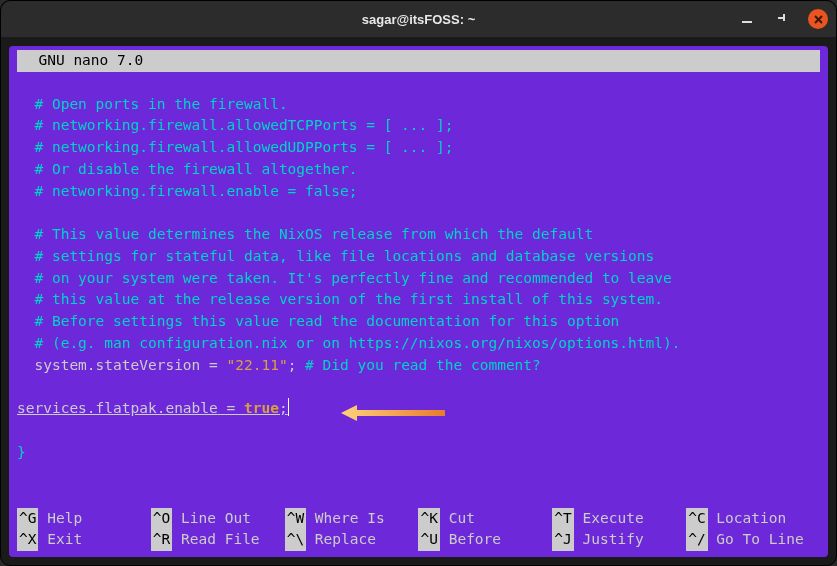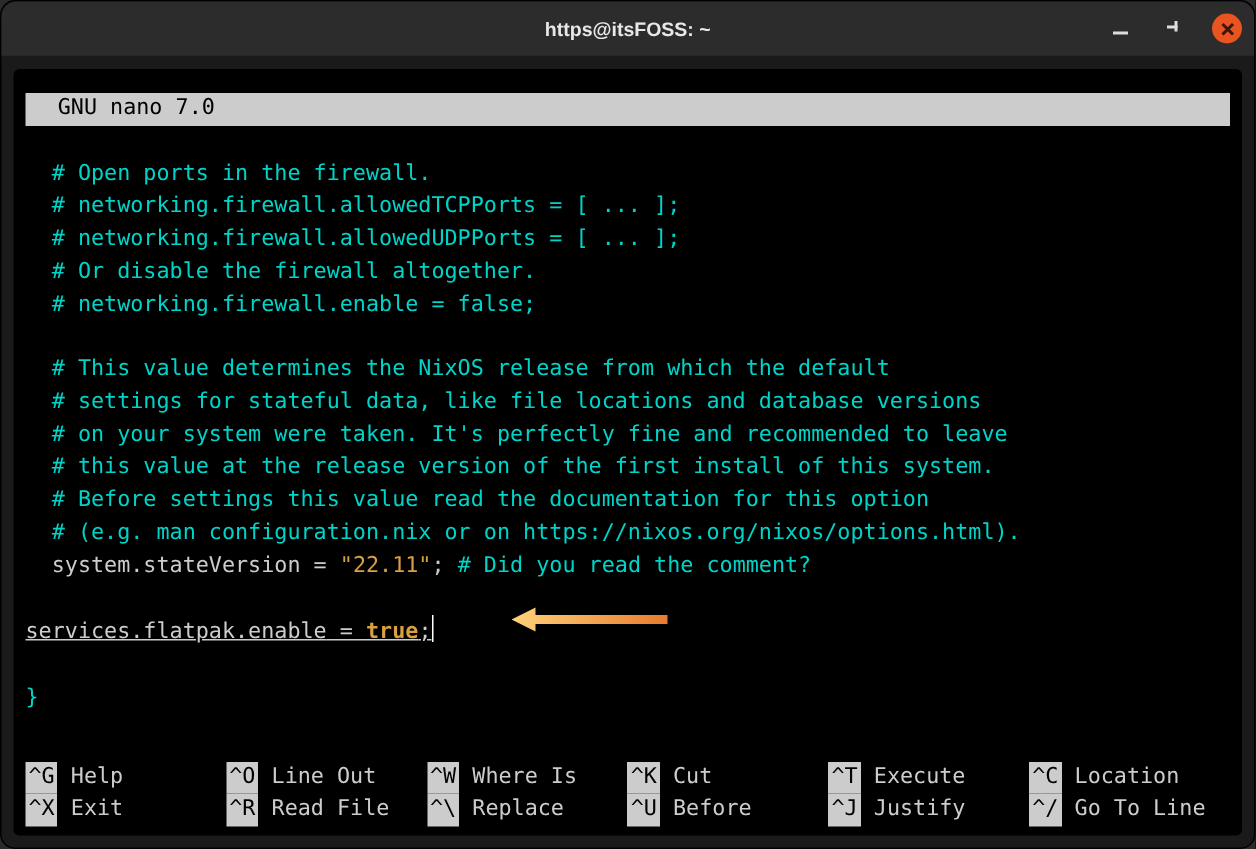--- a/index.html
+++ b/index.html
@@ -56,24 +56,24 @@
     background: #e95420;
     border-radius: 50%;
     width: 20px;
     height: 20px;
     color: #3a1608;
     font-size: 14px;
     font-weight: bold;
   }
   .terminal {
     flex: 1;
-    background: #000000;
+    background: #6d28d9;
     margin: 8px;
     border-radius: 4px;
-    padding: 16px 8px 4px 8px;
+    padding: 4px 8px 4px 8px;
     font-family: "DejaVu Sans Mono", "Liberation Mono", monospace;
     font-size: 14.5px;
     line-height: 1.5;
     color: #ddd;
     position: relative;
     overflow: hidden;
     display: flex;
     flex-direction: column;
   }
   .nano-header {
@@ -119,21 +119,21 @@
     color: #000;
     padding: 0 2px;
     font-weight: normal;
   }
 </style>
 </head>
 <body>
 
 <div class="window">
   <div class="titlebar">
-    <span class="title-text">https@itsFOSS: ~</span>
+    <span class="title-text">sagar@itsFOSS: ~</span>
     <div class="win-controls">
       <div class="win-btn">
         <svg width="12" height="12">
             <rect x="1" y="8" width="10" height="2" fill="#ddd"></rect>
           </svg>
       </div>
       <div class="win-btn">
         <svg width="12" height="12">
             <rect x="1" y="4" width="7" height="2" fill="#ddd"></rect>
             <rect x="6" y="1" width="2" height="7" fill="#ddd"></rect>

